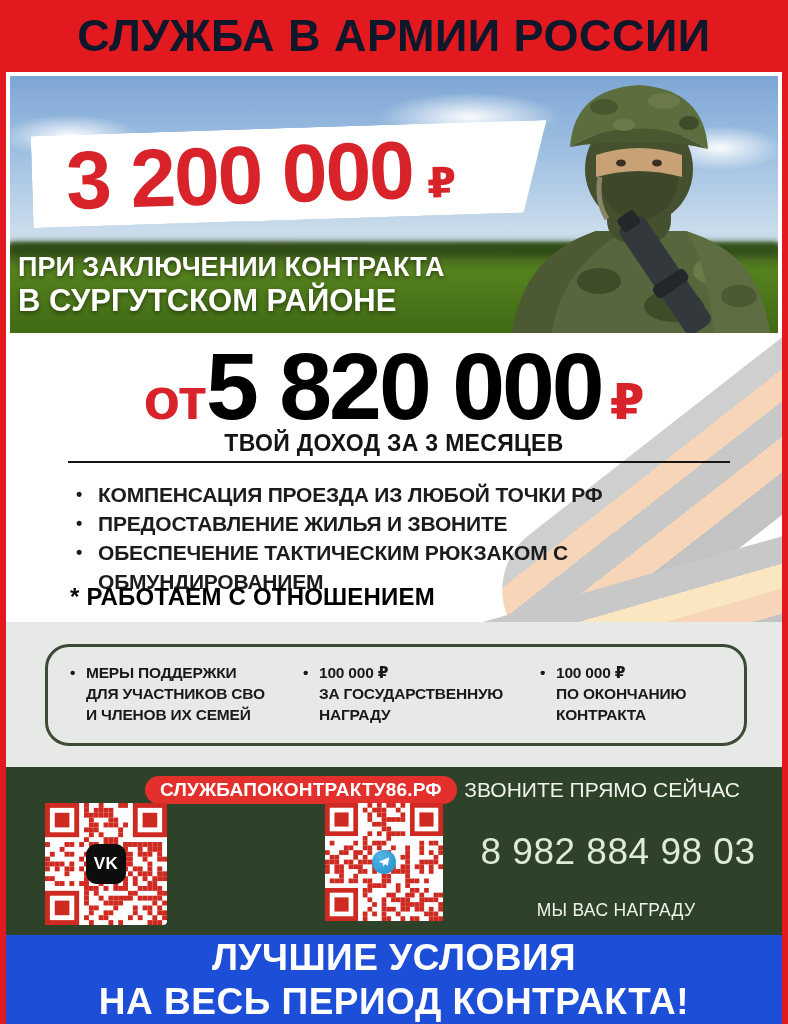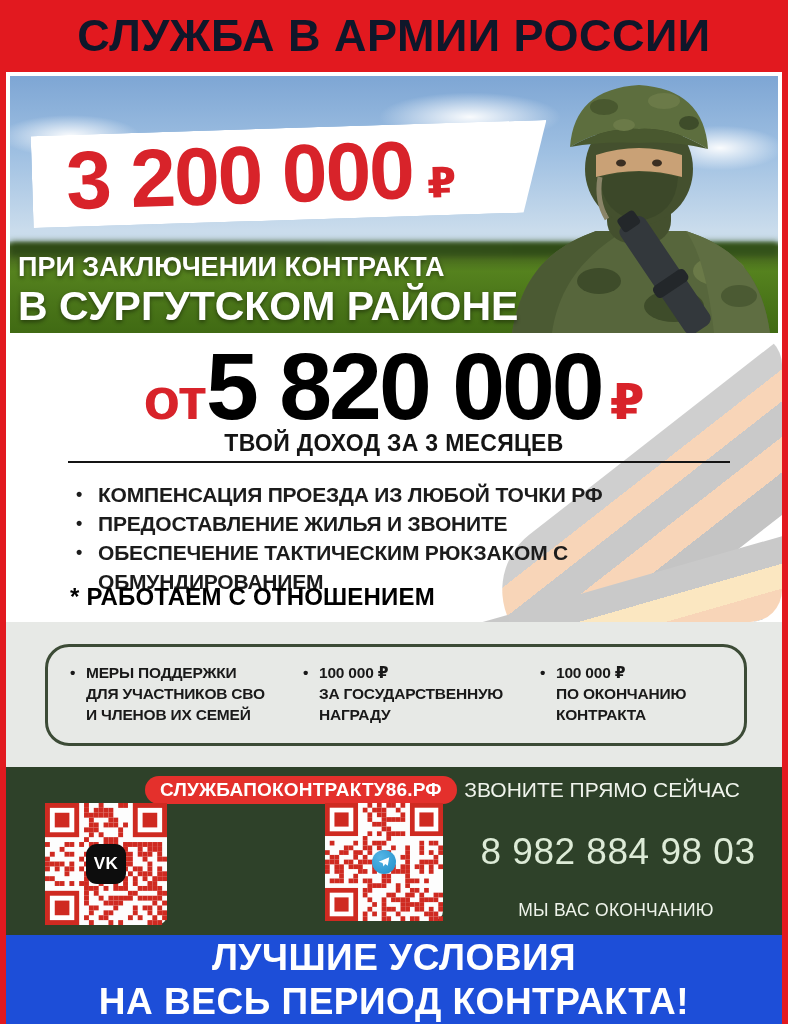--- a/index.html
+++ b/index.html
@@ -32,25 +32,25 @@
                radial-gradient(circle at 55% 100%,#2f4a16 22%,transparent 60%),
                radial-gradient(circle at 80% 100%,#33511a 25%,transparent 62%),#3c5a1f;}
   .amount-badge{position:absolute;left:22px;top:52px;width:516px;height:92px;background:#fff;
     transform:rotate(-1.8deg);clip-path:polygon(0 0,100% 0,95% 100%,0 100%);
     display:flex;align-items:center;padding-left:34px;box-sizing:border-box;z-index:3;}
   .amount-badge .big{color:#d8232a;font-size:82px;font-weight:800;letter-spacing:-2px;line-height:1;}
   .amount-badge .rub{color:#d8232a;font-size:42px;font-weight:800;margin-left:14px;align-self:flex-end;padding-bottom:8px;}
   .hero-sub{position:absolute;left:8px;z-index:3;color:#fff;font-weight:700;
     text-shadow:0 2px 4px rgba(0,0,0,.45);white-space:nowrap;}
   .hero-sub1{top:176px;font-size:27px;}
-  .hero-sub2{top:207px;font-size:41px;}
+  .hero-sub2{top:207px;font-size:31px;}
   .soldier{position:absolute;right:0;bottom:0;width:274px;height:252px;z-index:2;}
 
   
-  .sec-white{position:absolute;left:6px;right:6px;top:333px;height:289px;background:#fff;overflow:hidden;z-index:3;border-radius:32px;}
+  .sec-white{position:absolute;left:6px;right:6px;top:333px;height:289px;background:#fff;overflow:hidden;z-index:3;}
   .ribbon{position:absolute;right:-10px;top:10px;width:300px;height:300px;opacity:.33;pointer-events:none;}
   .band{position:absolute;border-radius:70px;}
   .band1{width:520px;height:140px;right:-190px;top:60px;transform:rotate(-38deg);
     background:linear-gradient(180deg,#6f6f6f 0 18%,#e8812a 18% 36%,#5c5c5c 36% 56%,#e8812a 56% 76%,#4c4c4c 76% 100%);}
   .band2{width:560px;height:120px;right:-150px;top:230px;transform:rotate(-16deg);
     background:linear-gradient(180deg,#5c5c5c 0 22%,#f2b545 22% 42%,#e8812a 42% 62%,#4c4c4c 62% 100%);}
   .income-row{position:absolute;left:0;right:0;top:6px;display:flex;align-items:baseline;justify-content:center;z-index:2;}
   .income-prefix{color:#d8232a;font-size:60px;font-weight:800;letter-spacing:-1px;}
   .income-value{color:#000000;font-size:95px;font-weight:800;letter-spacing:-3px;line-height:1;}
   .income-rub{color:#d8232a;font-size:50px;font-weight:800;margin-left:8px;}
@@ -70,21 +70,21 @@
   .support-item{display:flex;color:#191919;font-size:15.5px;font-weight:600;line-height:21px;letter-spacing:-.2px;}
   .support-item .dot{width:16px;flex:none;}
   .support-item .txt{white-space:pre-line;}
   .si1{width:233px;}.si2{width:237px;}.si3{width:190px;}
 
   
   .sec-footer{position:absolute;left:6px;right:6px;top:767px;height:192px;background:#2e4129;z-index:3;}
   .site-pill{position:absolute;left:139px;top:9px;background:#e4302c;color:#fff;border-radius:15px;
     padding:3px 15px;font-size:19px;font-weight:700;letter-spacing:.2px;white-space:nowrap;}
   .call-now{position:absolute;right:42px;top:11px;color:#f0f4ec;font-size:21px;font-weight:500;white-space:nowrap;}
-  .qr-box{position:absolute;background:#fdfdfd;border-radius:10px;padding:0;box-sizing:border-box;}
+  .qr-box{position:absolute;background:#fdfdfd;border-radius:4px;padding:0;box-sizing:border-box;}
   .qr1{left:39px;top:36px;width:122px;height:122px;}
   .qr2{left:319px;top:36px;width:118px;height:118px;}
   .qr-box svg.qr{width:100%;height:100%;display:block;}
   .vk-badge{position:absolute;left:50%;top:50%;transform:translate(-50%,-50%);width:40px;height:40px;
     background:#0d0d0d;border-radius:11px;display:flex;align-items:center;justify-content:center;
     color:#fff;font-size:17px;font-weight:800;letter-spacing:.5px;}
   .tg-badge{position:absolute;left:50%;top:50%;transform:translate(-50%,-50%);width:24px;height:24px;
     background:radial-gradient(circle at 35% 30%,#54b5e6,#1f8dc8);border-radius:50%;
     display:flex;align-items:center;justify-content:center;}
   .phone{position:absolute;left:456px;top:64px;width:312px;text-align:center;color:#ddebd7;
@@ -656,20 +656,20 @@
           <rect x="2" y="20" width="3" height="3"></rect>
         </svg>
       <div class="tg-badge">
         <svg width="14" height="14" viewBox="0 0 24 24">
             <path d="M21 4 L3 11.5 L9.5 13.6 L11.2 19.5 L14 15.4 L18.5 18.5 Z" fill="#fff"></path>
           </svg>
       </div>
     </div>
 
     <div class="phone">8 982 884 98 03</div>
-    <div class="meet">МЫ ВАС ОКОНЧАНИЮ</div>
+    <div class="meet">МЫ ВАС НАГРАДУ</div>
   </div>
 
   <div class="sec-bottom">
     <div class="bottom-line">ЛУЧШИЕ УСЛОВИЯ</div>
     <div class="bottom-line">НА ВЕСЬ ПЕРИОД КОНТРАКТА!</div>
   </div>
 </div>
 
 </body></html>

